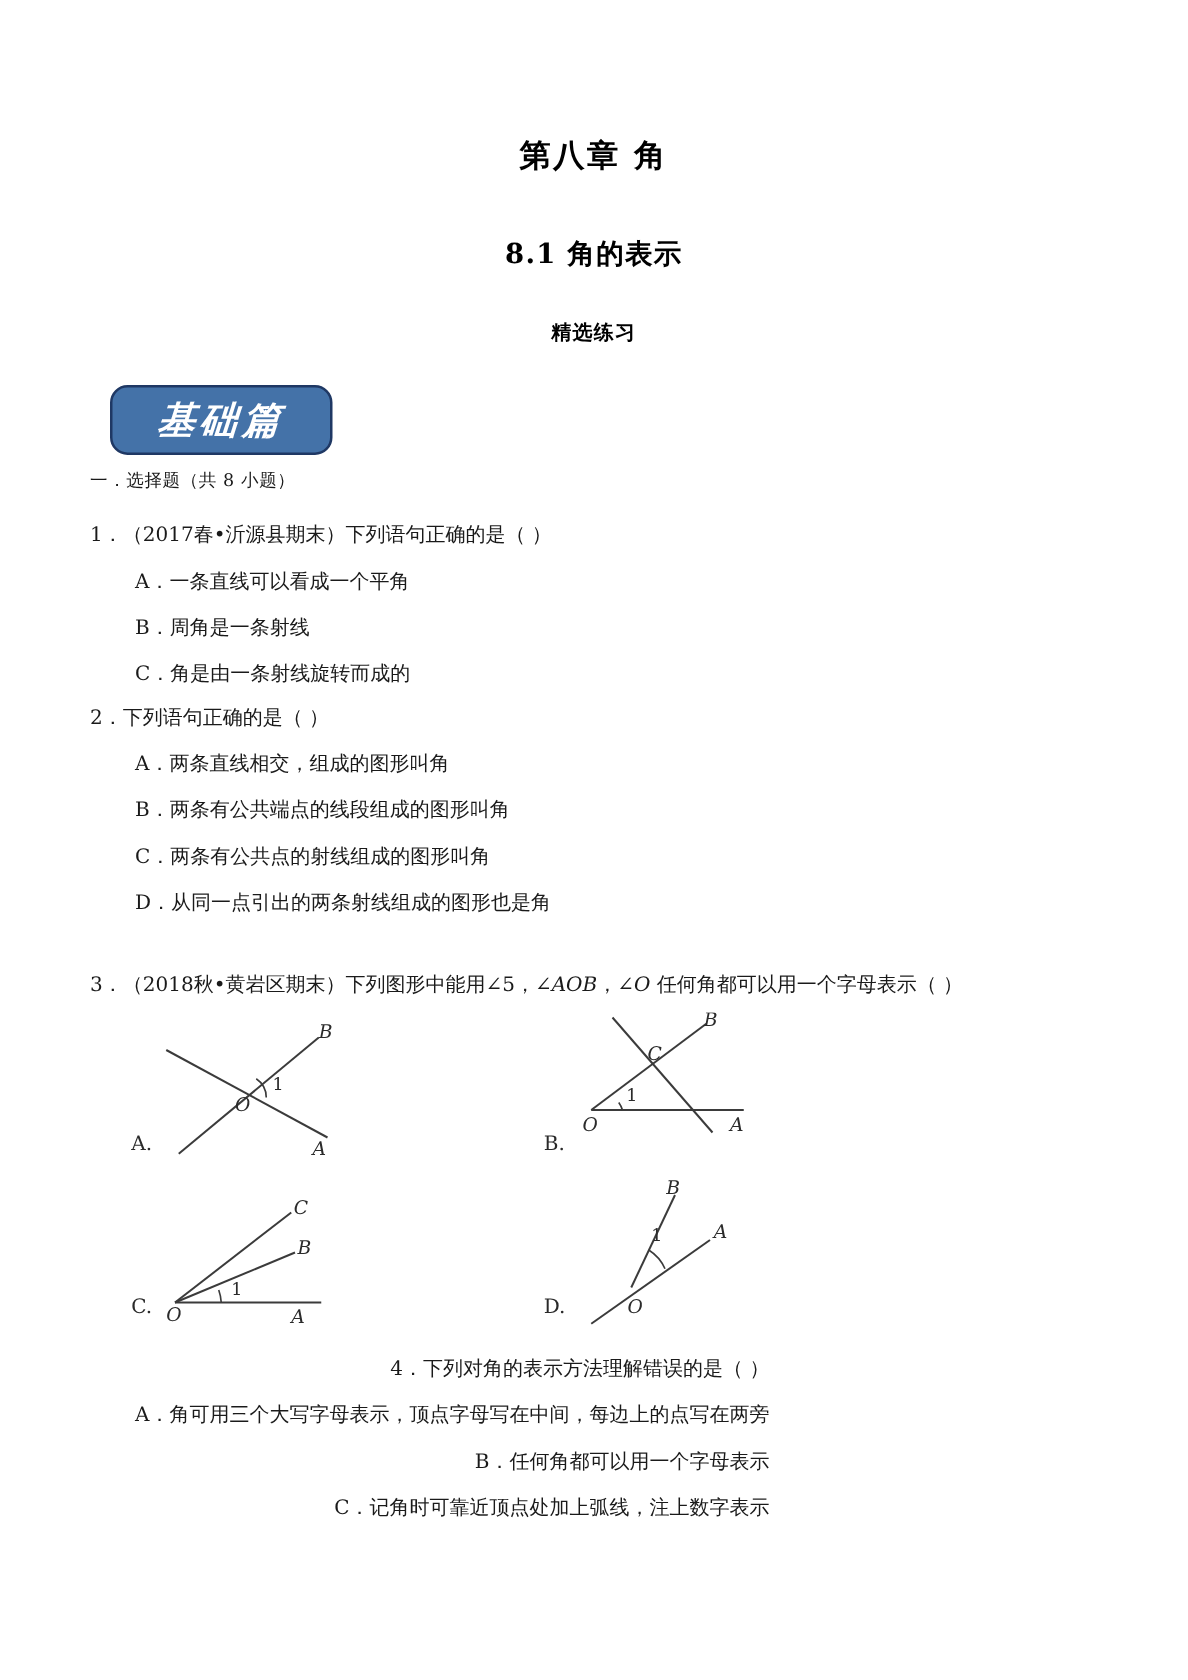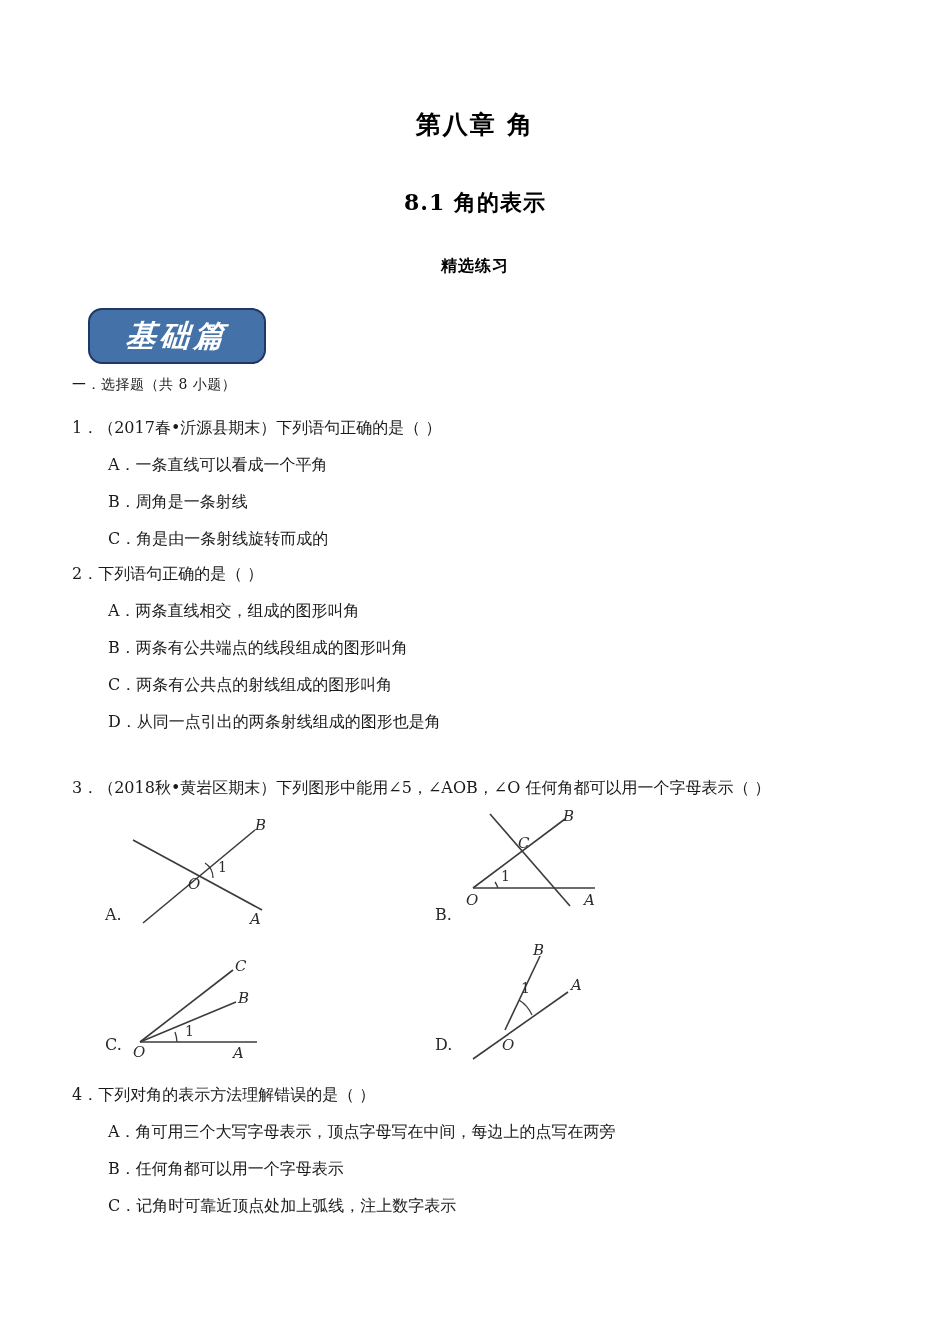--- a/index.html
+++ b/index.html
@@ -75,20 +75,21 @@
   }
   .q-stem .num { display: inline-block; min-width: 26px; }
   .opt {
     font-size: 16px;
     line-height: 20px;
     margin-top: 17px;
     padding-left: 36px;
     white-space: nowrap;
   }
   .mathit {
+    font-style: italic;
     font-family: "DejaVu Serif", "Liberation Serif", serif;
     text-align: right;
   }
 
   
   .figures {
     position: absolute;
     left: 0;
     top: 800px;
     width: 950px;
@@ -221,21 +222,21 @@
 
         <path class="arc" d="M 87 60 A 34 34 0 0 1 100 75"></path>
         <text x="89" y="53" class="plain">1</text>
         <text x="70" y="110">O</text>
         <text x="101" y="15">B</text>
         <text x="139" y="50">A</text>
       </svg>
     </div>
   </div>
 
-  <div class="qblock" style="top:1085px;">
+  <div class="qblock" style="top:1085px;text-align:right;">
     <div class="q-stem">
       <span class="num">4．</span><span>下列对角的表示方法理解错误的是（      ）</span>
     </div>
     <div class="opt">A．角可用三个大写字母表示，顶点字母写在中间，每边上的点写在两旁</div>
     <div class="opt">B．任何角都可以用一个字母表示</div>
     <div class="opt">C．记角时可靠近顶点处加上弧线，注上数字表示</div>
   </div>
 
 </div>
 

